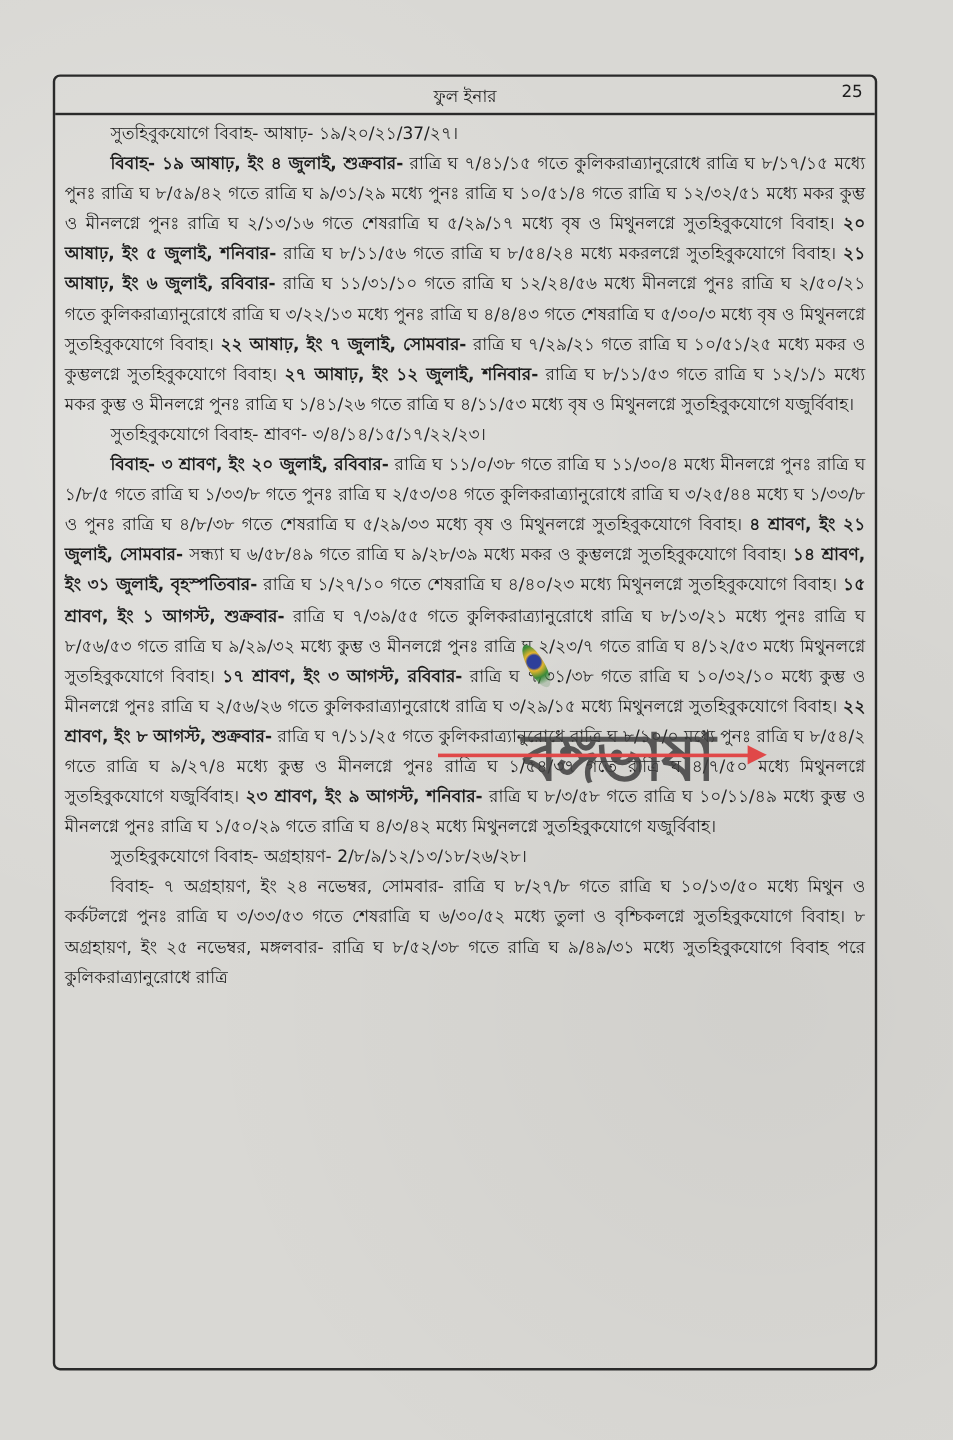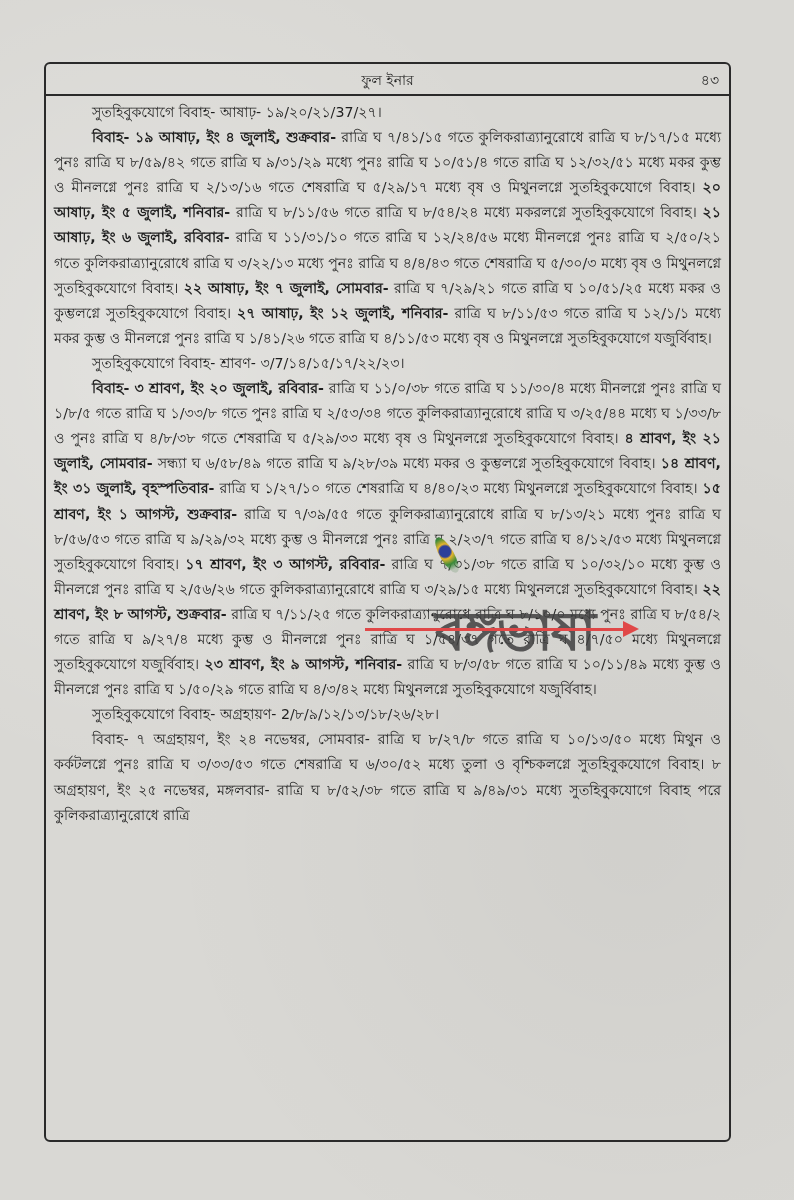--- a/index.html
+++ b/index.html
@@ -69,26 +69,26 @@
     background: radial-gradient(circle at 50% 40%, #2d3f9a 0, #2d3f9a 22%, #e6b52c 30%, #3a8a3a 55%, rgba(60,120,60,0.2) 80%);
     transform: rotate(-30deg);
   }
 </style>
 </head>
 <body>
 
 <div class="page-frame">
   <div class="running-header">
     <div class="running-title">ফুল ইনার</div>
-    <div class="page-number">৪৩</div>
+    <div class="page-number">25</div>
   </div>
   <div class="body-text" id="body-text">
       <p class="para"><span>সুতহিবুকযোগে বিবাহ- আষাঢ়- ১৯/২০/২১/37/২৭।</span></p>
       <p class="para"><span class="b">বিবাহ- ১৯ আষাঢ়, ইং ৪ জুলাই, শুক্রবার-</span><span> রাত্রি ঘ ৭/৪১/১৫ গতে কুলিকরাত্র্যানুরোধে রাত্রি ঘ ৮/১৭/১৫ মধ্যে পুনঃ রাত্রি ঘ ৮/৫৯/৪২ গতে রাত্রি ঘ ৯/৩১/২৯ মধ্যে পুনঃ রাত্রি ঘ ১০/৫১/৪ গতে রাত্রি ঘ ১২/৩২/৫১ মধ্যে মকর কুম্ভ ও মীনলগ্নে পুনঃ রাত্রি ঘ ২/১৩/১৬ গতে শেষরাত্রি ঘ ৫/২৯/১৭ মধ্যে বৃষ ও মিথুনলগ্নে সুতহিবুকযোগে বিবাহ। </span><span class="b">২০ আষাঢ়, ইং ৫ জুলাই, শনিবার-</span><span> রাত্রি ঘ ৮/১১/৫৬ গতে রাত্রি ঘ ৮/৫৪/২৪ মধ্যে মকরলগ্নে সুতহিবুকযোগে বিবাহ। </span><span class="b">২১ আষাঢ়, ইং ৬ জুলাই, রবিবার-</span><span> রাত্রি ঘ ১১/৩১/১০ গতে রাত্রি ঘ ১২/২৪/৫৬ মধ্যে মীনলগ্নে পুনঃ রাত্রি ঘ ২/৫০/২১ গতে কুলিকরাত্র্যানুরোধে রাত্রি ঘ ৩/২২/১৩ মধ্যে পুনঃ রাত্রি ঘ ৪/৪/৪৩ গতে শেষরাত্রি ঘ ৫/৩০/৩ মধ্যে বৃষ ও মিথুনলগ্নে সুতহিবুকযোগে বিবাহ। </span><span class="b">২২ আষাঢ়, ইং ৭ জুলাই, সোমবার-</span><span> রাত্রি ঘ ৭/২৯/২১ গতে রাত্রি ঘ ১০/৫১/২৫ মধ্যে মকর ও কুম্ভলগ্নে সুতহিবুকযোগে বিবাহ। </span><span class="b">২৭ আষাঢ়, ইং ১২ জুলাই, শনিবার-</span><span> রাত্রি ঘ ৮/১১/৫৩ গতে রাত্রি ঘ ১২/১/১ মধ্যে মকর কুম্ভ ও মীনলগ্নে পুনঃ রাত্রি ঘ ১/৪১/২৬ গতে রাত্রি ঘ ৪/১১/৫৩ মধ্যে বৃষ ও মিথুনলগ্নে সুতহিবুকযোগে যজুর্বিবাহ।</span></p>
-      <p class="para"><span>সুতহিবুকযোগে বিবাহ- শ্রাবণ- ৩/7/১৪/১৫/১৭/২২/২৩।</span></p>
+      <p class="para"><span>সুতহিবুকযোগে বিবাহ- শ্রাবণ- ৩/৪/১৪/১৫/১৭/২২/২৩।</span></p>
       <p class="para"><span class="b">বিবাহ- ৩ শ্রাবণ, ইং ২০ জুলাই, রবিবার-</span><span> রাত্রি ঘ ১১/০/৩৮ গতে রাত্রি ঘ ১১/৩০/৪ মধ্যে মীনলগ্নে পুনঃ রাত্রি ঘ ১/৮/৫ গতে রাত্রি ঘ ১/৩৩/৮ গতে পুনঃ রাত্রি ঘ ২/৫৩/৩৪ গতে কুলিকরাত্র্যানুরোধে রাত্রি ঘ ৩/২৫/৪৪ মধ্যে ঘ ১/৩৩/৮ ও পুনঃ রাত্রি ঘ ৪/৮/৩৮ গতে শেষরাত্রি ঘ ৫/২৯/৩৩ মধ্যে বৃষ ও মিথুনলগ্নে সুতহিবুকযোগে বিবাহ। </span><span class="b">৪ শ্রাবণ, ইং ২১ জুলাই, সোমবার-</span><span> সন্ধ্যা ঘ ৬/৫৮/৪৯ গতে রাত্রি ঘ ৯/২৮/৩৯ মধ্যে মকর ও কুম্ভলগ্নে সুতহিবুকযোগে বিবাহ। </span><span class="b">১৪ শ্রাবণ, ইং ৩১ জুলাই, বৃহস্পতিবার-</span><span> রাত্রি ঘ ১/২৭/১০ গতে শেষরাত্রি ঘ ৪/৪০/২৩ মধ্যে মিথুনলগ্নে সুতহিবুকযোগে বিবাহ। </span><span class="b">১৫ শ্রাবণ, ইং ১ আগস্ট, শুক্রবার-</span><span> রাত্রি ঘ ৭/৩৯/৫৫ গতে কুলিকরাত্র্যানুরোধে রাত্রি ঘ ৮/১৩/২১ মধ্যে পুনঃ রাত্রি ঘ ৮/৫৬/৫৩ গতে রাত্রি ঘ ৯/২৯/৩২ মধ্যে কুম্ভ ও মীনলগ্নে পুনঃ রাত্রি ঘ ২/২৩/৭ গতে রাত্রি ঘ ৪/১২/৫৩ মধ্যে মিথুনলগ্নে সুতহিবুকযোগে বিবাহ। </span><span class="b">১৭ শ্রাবণ, ইং ৩ আগস্ট, রবিবার-</span><span> রাত্রি ঘ ৭/৩১/৩৮ গতে রাত্রি ঘ ১০/৩২/১০ মধ্যে কুম্ভ ও মীনলগ্নে পুনঃ রাত্রি ঘ ২/৫৬/২৬ গতে কুলিকরাত্র্যানুরোধে রাত্রি ঘ ৩/২৯/১৫ মধ্যে মিথুনলগ্নে সুতহিবুকযোগে বিবাহ। </span><span class="b">২২ শ্রাবণ, ইং ৮ আগস্ট, শুক্রবার-</span><span> রাত্রি ঘ ৭/১১/২৫ গতে কুলিকরাত্র্যানুরোধে রাত্রি ঘ ৮/১০/০ মধ্যে পুনঃ রাত্রি ঘ ৮/৫৪/২ গতে রাত্রি ঘ ৯/২৭/৪ মধ্যে কুম্ভ ও মীনলগ্নে পুনঃ রাত্রি ঘ ১/৫৪/৩৭ গতে রাত্রি ঘ ৪/৭/৫০ মধ্যে মিথুনলগ্নে সুতহিবুকযোগে যজুর্বিবাহ। </span><span class="b">২৩ শ্রাবণ, ইং ৯ আগস্ট, শনিবার-</span><span> রাত্রি ঘ ৮/৩/৫৮ গতে রাত্রি ঘ ১০/১১/৪৯ মধ্যে কুম্ভ ও মীনলগ্নে পুনঃ রাত্রি ঘ ১/৫০/২৯ গতে রাত্রি ঘ ৪/৩/৪২ মধ্যে মিথুনলগ্নে সুতহিবুকযোগে যজুর্বিবাহ।</span></p>
       <p class="para"><span>সুতহিবুকযোগে বিবাহ- অগ্রহায়ণ- 2/৮/৯/১২/১৩/১৮/২৬/২৮।</span></p>
       <p class="para"><span>বিবাহ- ৭ অগ্রহায়ণ, ইং ২৪ নভেম্বর, সোমবার- রাত্রি ঘ ৮/২৭/৮ গতে রাত্রি ঘ ১০/১৩/৫০ মধ্যে মিথুন ও কর্কটলগ্নে পুনঃ রাত্রি ঘ ৩/৩৩/৫৩ গতে শেষরাত্রি ঘ ৬/৩০/৫২ মধ্যে তুলা ও বৃশ্চিকলগ্নে সুতহিবুকযোগে বিবাহ। ৮ অগ্রহায়ণ, ইং ২৫ নভেম্বর, মঙ্গলবার- রাত্রি ঘ ৮/৫২/৩৮ গতে রাত্রি ঘ ৯/৪৯/৩১ মধ্যে সুতহিবুকযোগে বিবাহ পরে কুলিকরাত্র্যানুরোধে রাত্রি</span></p>
     </div>
 </div>
 
 <div class="watermark">
   <div class="wm-feather"></div>
   <div class="wm-logo">বঙ্গভাষা</div>
   <div class="wm-arrow"></div>

